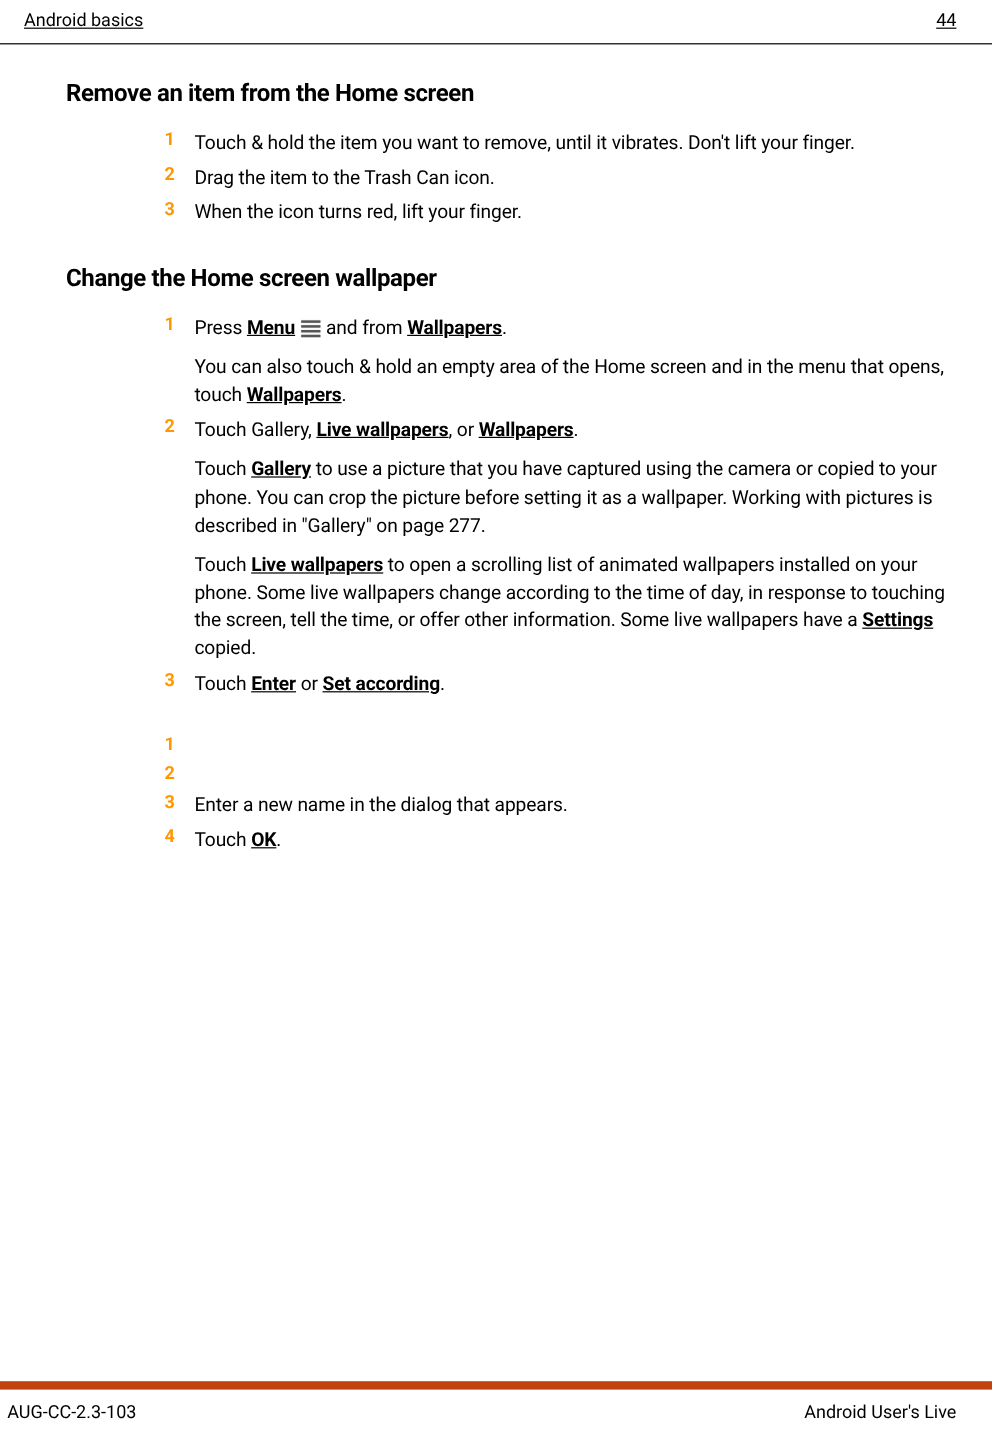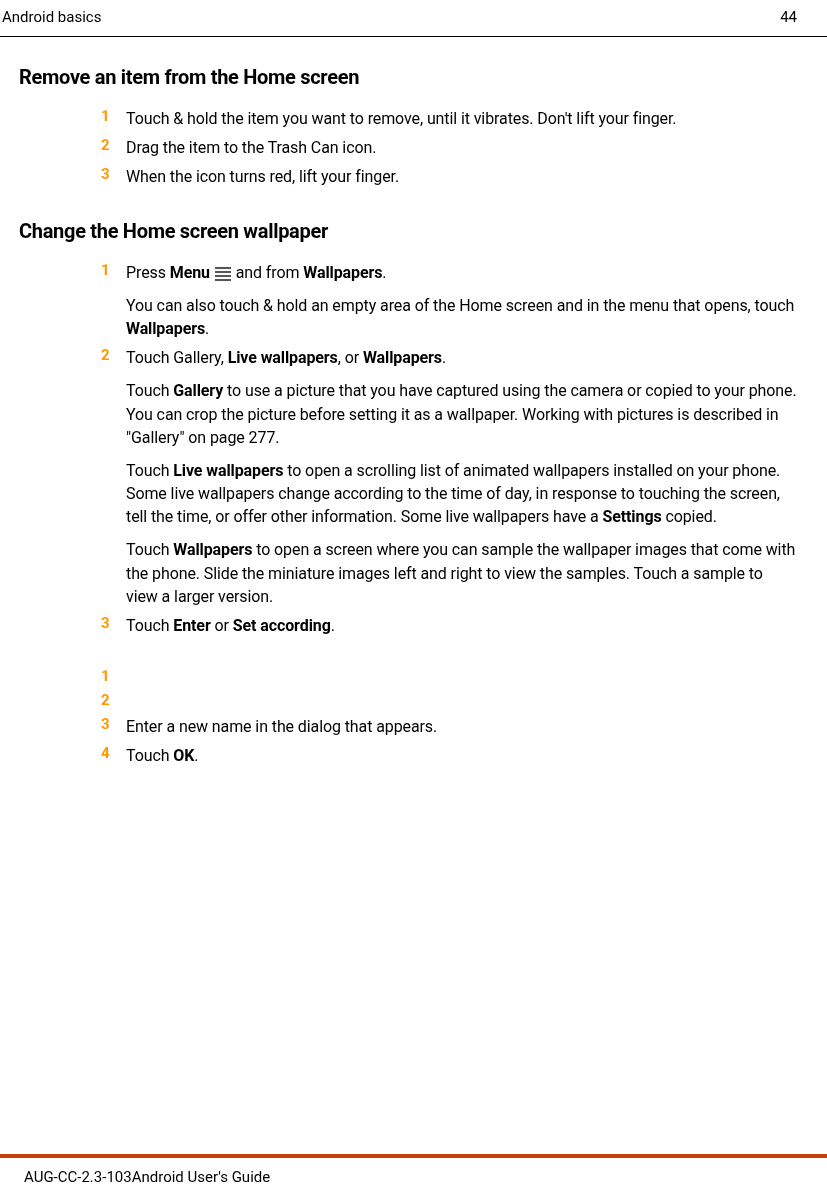--- a/index.html
+++ b/index.html
@@ -12,27 +12,29 @@
       width: 827px;
       height: 1196px;
       background: #ffffff;
       color: #000000;
       position: relative;
       padding: 0;
     }
     .header {
       display: flex;
       justify-content: space-between;
-      padding: 8px 30px 10px 2px;
+      padding: 8px 30px 10px 20px;
       border-bottom: 1px solid #000;
       font-size: 15px;
       margin-bottom: 28px;
+      text-decoration: underline;
     }
     .content {
-      padding: 0 30px 0 19px;
+      padding: 0 30px 0 30px;
+      margin-left: 25px;
     }
     h2 {
       font-size: 20px;
       font-weight: bold;
       margin-bottom: 18px;
       letter-spacing: -0.3px;
     }
     .section {
       margin-bottom: 30px;
     }
@@ -56,20 +58,21 @@
       letter-spacing: -0.1px;
     }
     .step-body p {
       margin-bottom: 10px;
     }
     .step-body p:last-child {
       margin-bottom: 0;
     }
     .bold {
       font-weight: bold;
+      text-decoration: underline;
     }
     .trash-icon {
       display: inline-block;
       width: 22px;
       height: 22px;
       background: #3a3a3a;
       vertical-align: middle;
       position: relative;
       margin: 0 3px;
     }
@@ -96,23 +99,23 @@
     }
     .menu-icon span:last-child {
       margin-bottom: 0;
     }
     .footer {
       position: absolute;
       bottom: 0;
       left: 0;
       right: 0;
       display: flex;
-      justify-content: flex-start;
-      padding: 10px 30px 10px 24px;
-      border-top: 4px solid #c2410c;
+      justify-content: space-between;
+      padding: 10px 30px 10px 6px;
+      border-top: 7px solid #c2410c;
       font-size: 15px;
     }
   </style>
 </head>
 <body>
 
 <div class="header">
   <span>Android basics</span>
   <span>44</span>
 </div>
@@ -164,23 +167,20 @@
       <div class="step-body">
         <p>
           <span>Touch Gallery, </span><span class="bold">Live wallpapers</span><span>, or </span><span class="bold">Wallpapers</span><span>.</span>
         </p>
         <p>
           <span>Touch </span><span class="bold">Gallery</span><span> to use a picture that you have captured using the camera or copied to your phone. You can crop the picture before setting it as a wallpaper. Working with pictures is described in "Gallery" on page 277.</span>
         </p>
         <p>
           <span>Touch </span><span class="bold">Live wallpapers</span><span> to open a scrolling list of animated wallpapers installed on your phone. Some live wallpapers change according to the time of day, in response to touching the screen, tell the time, or offer other information. Some live wallpapers have a </span><span class="bold">Settings</span><span> copied.</span>
         </p>
-        <p>
-          <span>Touch </span><span class="bold">Wallpapers</span><span> to open a screen where you can sample the wallpaper images that come with the phone. Slide the miniature images left and right to view the samples. Touch a sample to view a larger version.</span>
-        </p>
       </div>
     </div>
 
     <div class="step">
       <div class="step-num">3</div>
       <div class="step-body">
         <p>
           <span>Touch </span><span class="bold">Enter</span><span> or </span><span class="bold">Set according</span><span>.</span>
         </p>
       </div>
@@ -211,14 +211,14 @@
           <span>Touch </span><span class="bold">OK</span><span>.</span>
         </p>
       </div>
     </div>
   </div>
 
 </div>
 
 <div class="footer">
   <span>AUG-CC-2.3-103</span>
-  <span>Android User's Guide</span>
+  <span>Android User's Live</span>
 </div>
 
 </body></html>

